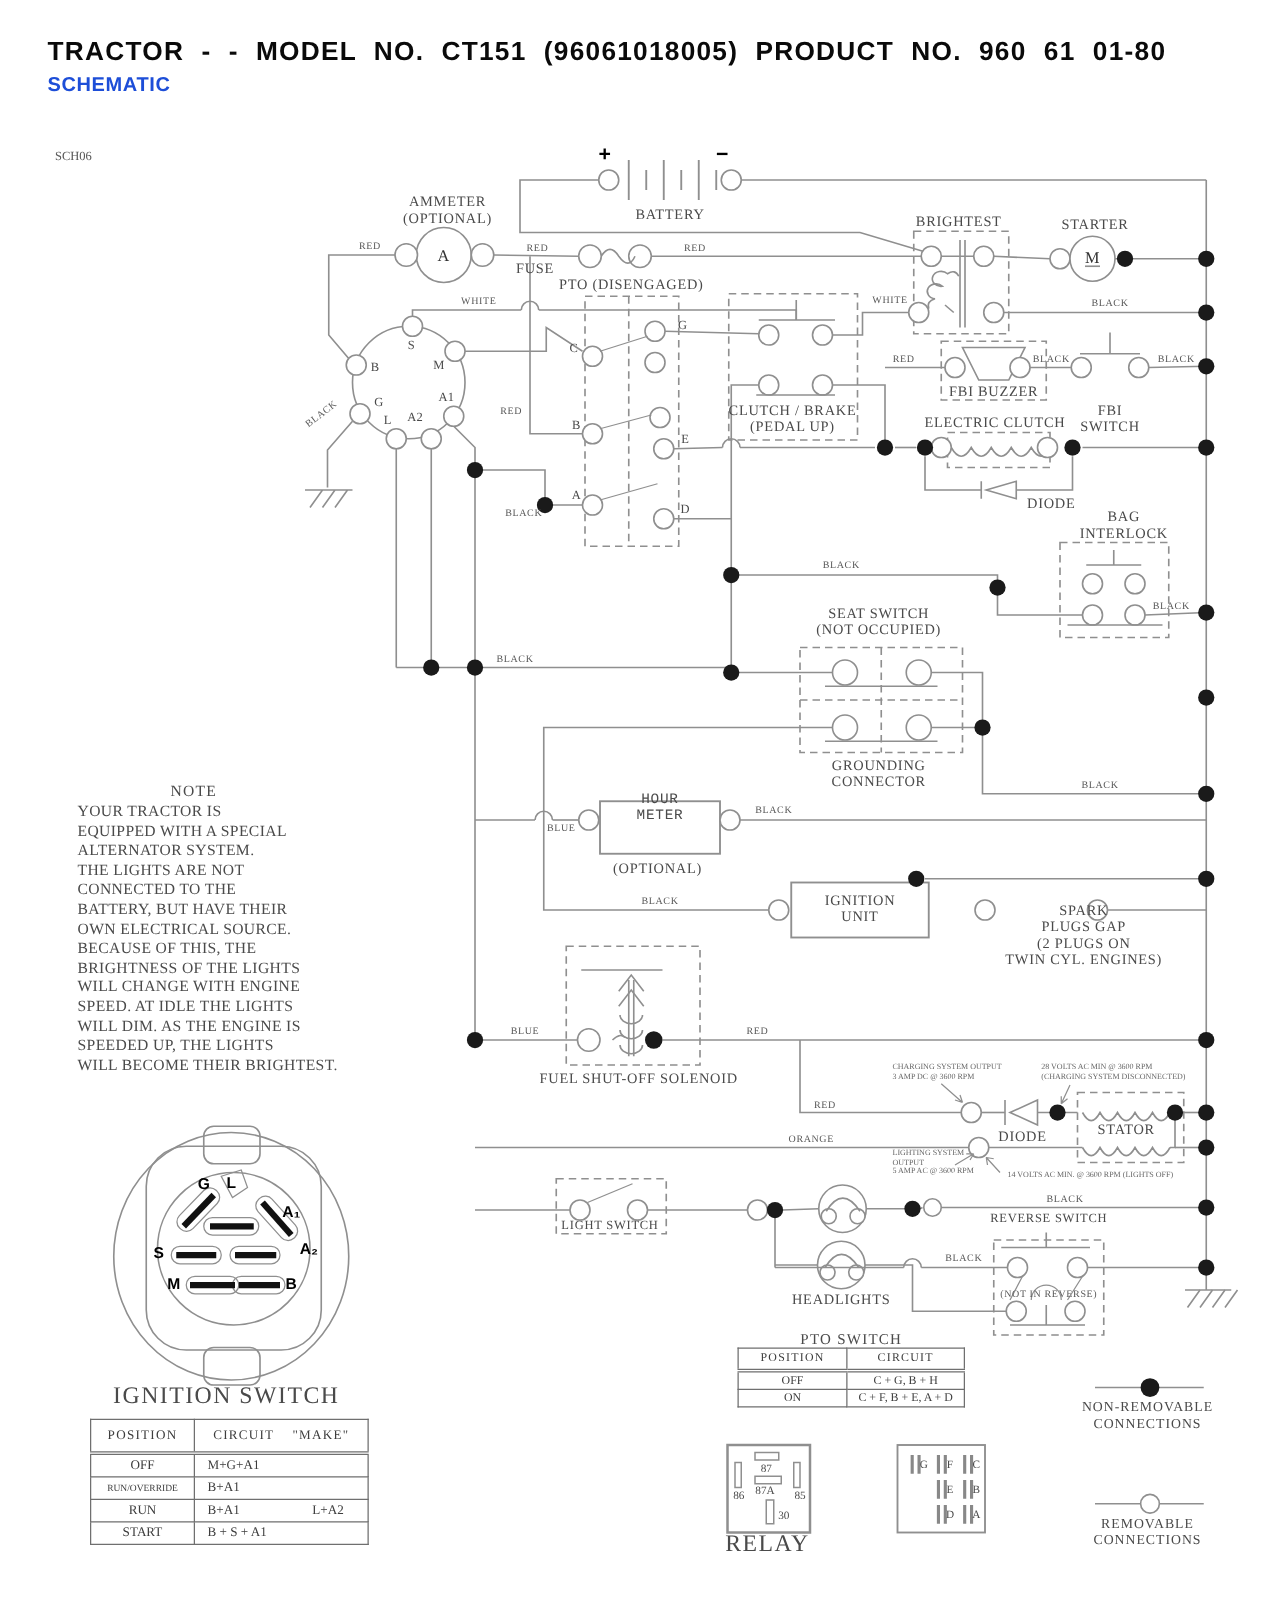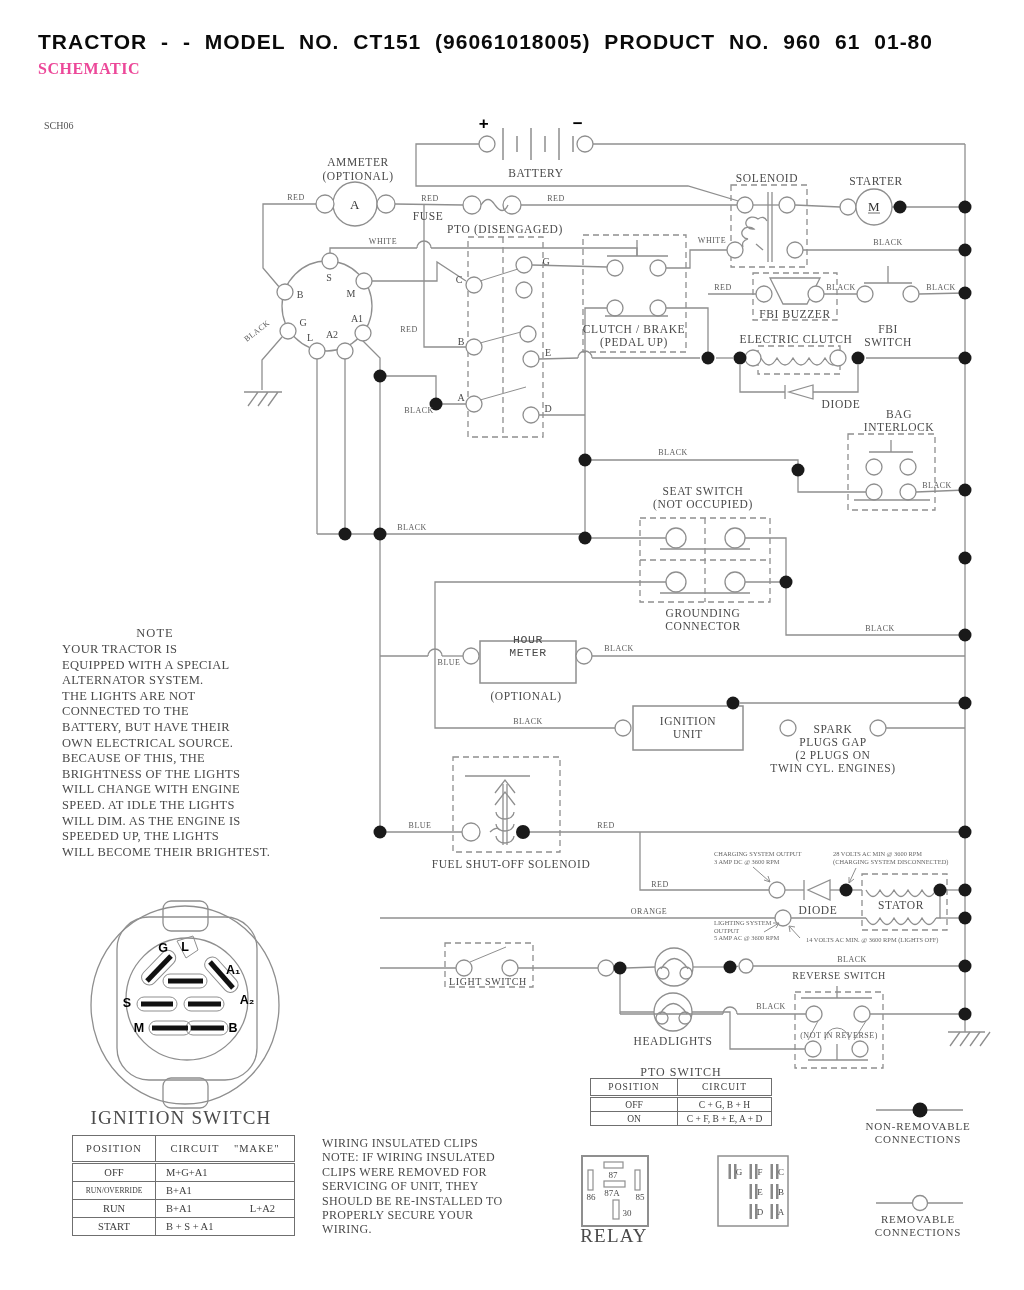--- a/index.html
+++ b/index.html
@@ -1,22 +1,22 @@
 <!DOCTYPE html>
 <html><head>
 <meta charset="utf-8">
 <style>
   html,body{margin:0;padding:0;}
   body{width:1024px;height:1290px;position:relative;background:#fff;overflow:hidden;}
   #stage{position:absolute;left:0;top:0;width:1024px;height:1290px;}
   svg{position:absolute;left:0;top:0;}
   .hdr-title{position:absolute;left:38px;top:30px;font-family:"Liberation Sans",sans-serif;
     font-weight:bold;font-size:21px;color:#0a0a0a;letter-spacing:1px;word-spacing:7px;white-space:nowrap;}
-  .hdr-sub{position:absolute;left:38px;top:60px;font-family:Liberation Serif, serif;
-    font-weight:bold;font-size:16px;color:#ec4899;letter-spacing:.5px;}
+  .hdr-sub{position:absolute;left:38px;top:60px;font-family:Liberation Sans, sans-serif;
+    font-weight:bold;font-size:16px;color:#1d4ed8;letter-spacing:.5px;}
   .sheet{position:absolute;left:44px;top:120px;font-family:"Liberation Serif",serif;font-size:10px;color:#555;}
   .lbl{position:absolute;font-family:"Liberation Serif",serif;font-size:11.5px;color:#4a4a4a;
     white-space:pre;text-align:center;transform:translate(-50%,-50%);letter-spacing:.6px;line-height:13px;}
   .lbl.wire{font-size:8px;letter-spacing:.5px;color:#5a5a5a;}
   .lbl.term{font-size:10px;letter-spacing:0;}
   .lbl.sm{font-size:9px;letter-spacing:0;}
   .lbl.sm2{font-size:10px;}
   .lbl.big{font-size:13px;color:#333;}
   .lbl.cap{font-size:19px;letter-spacing:1.2px;}
   .lbl.sign{font-family:"Liberation Sans",sans-serif;font-weight:bold;font-size:17px;color:#000;}
@@ -436,41 +436,34 @@
 CONNECTED TO THE
 BATTERY, BUT HAVE THEIR
 OWN ELECTRICAL SOURCE.
 BECAUSE OF THIS, THE
 BRIGHTNESS OF THE LIGHTS
 WILL CHANGE WITH ENGINE
 SPEED.  AT IDLE THE LIGHTS
 WILL DIM.  AS THE ENGINE IS
 SPEEDED UP, THE LIGHTS
 WILL BECOME THEIR BRIGHTEST.</div>
-<div class="wiring-note">WIRING INSULATED CLIPS
-NOTE:  IF WIRING INSULATED
-CLIPS WERE REMOVED FOR
-SERVICING OF UNIT, THEY
-SHOULD BE RE-INSTALLED TO
-PROPERLY SECURE YOUR
-WIRING.</div>
 
 <div id="labels">
       <div class="lbl" style="left: 358px; top: 162px;">AMMETER</div>
       <div class="lbl" style="left: 358px; top: 176px;">(OPTIONAL)</div>
       <div class="lbl big" style="left: 355px; top: 204px;">A</div>
       <div class="lbl wire" style="left: 296px; top: 197px;">RED</div>
       <div class="lbl wire" style="left: 430px; top: 198px;">RED</div>
       <div class="lbl" style="left: 428px; top: 216px;">FUSE</div>
       <div class="lbl wire" style="left: 556px; top: 198px;">RED</div>
       <div class="lbl sign" style="left: 484px; top: 123px;">+</div>
       <div class="lbl sign" style="left: 578px; top: 123px;">−</div>
       <div class="lbl" style="left: 536px; top: 173px;">BATTERY</div>
       <div class="lbl" style="left: 505px; top: 229px;">PTO (DISENGAGED)</div>
-      <div class="lbl" style="left: 767px; top: 178px;">SOLENOID</div>
+      <div class="lbl" style="left: 767px; top: 178px;">BRIGHTEST</div>
       <div class="lbl" style="left: 876px; top: 181px;">STARTER</div>
       <div class="lbl big" style="left: 874px; top: 206px;">M</div>
       <div class="lbl wire" style="left: 383px; top: 241px;">WHITE</div>
       <div class="lbl wire" style="left: 712px; top: 240px;">WHITE</div>
       <div class="lbl wire" style="left: 888px; top: 242px;">BLACK</div>
       <div class="lbl wire" style="left: 723px; top: 287px;">RED</div>
       <div class="lbl wire" style="left: 841px; top: 287px;">BLACK</div>
       <div class="lbl wire" style="left: 941px; top: 287px;">BLACK</div>
       <div class="lbl" style="left: 795px; top: 314px;">FBI BUZZER</div>
       <div class="lbl" style="left: 888px; top: 312px; margin-top: 24px;">FBI
@@ -506,21 +499,21 @@
 CONNECTOR</div>
       <div class="lbl wire" style="left: 880px; top: 628px;">BLACK</div>
       <div class="lbl wire" style="left: 449px; top: 662px;">BLUE</div>
       <div class="lbl" style="left: 528px; top: 646px; font-family: Liberation Mono, monospace;">HOUR
 METER</div>
       <div class="lbl wire" style="left: 619px; top: 648px;">BLACK</div>
       <div class="lbl" style="left: 526px; top: 696px;">(OPTIONAL)</div>
       <div class="lbl wire" style="left: 528px; top: 721px;">BLACK</div>
       <div class="lbl" style="left: 688px; top: 728px;">IGNITION
 UNIT</div>
-      <div class="lbl" style="left: 833px; top: 749px;">SPARK
+      <div class="lbl" style="left: 867px; top: 749px;">SPARK
 PLUGS GAP
 (2 PLUGS ON
 TWIN CYL. ENGINES)</div>
       <div class="lbl wire" style="left: 420px; top: 825px;">BLUE</div>
       <div class="lbl wire" style="left: 606px; top: 825px;">RED</div>
       <div class="lbl" style="left: 511px; top: 864px;">FUEL SHUT-OFF SOLENOID</div>
       <div class="lbl xs" style="left: 714px; top: 858px;">CHARGING SYSTEM OUTPUT
 3 AMP DC @ 3600 RPM</div>
       <div class="lbl xs" style="left: 833px; top: 858px;">28 VOLTS AC MIN @ 3600 RPM
 (CHARGING SYSTEM DISCONNECTED)</div>

